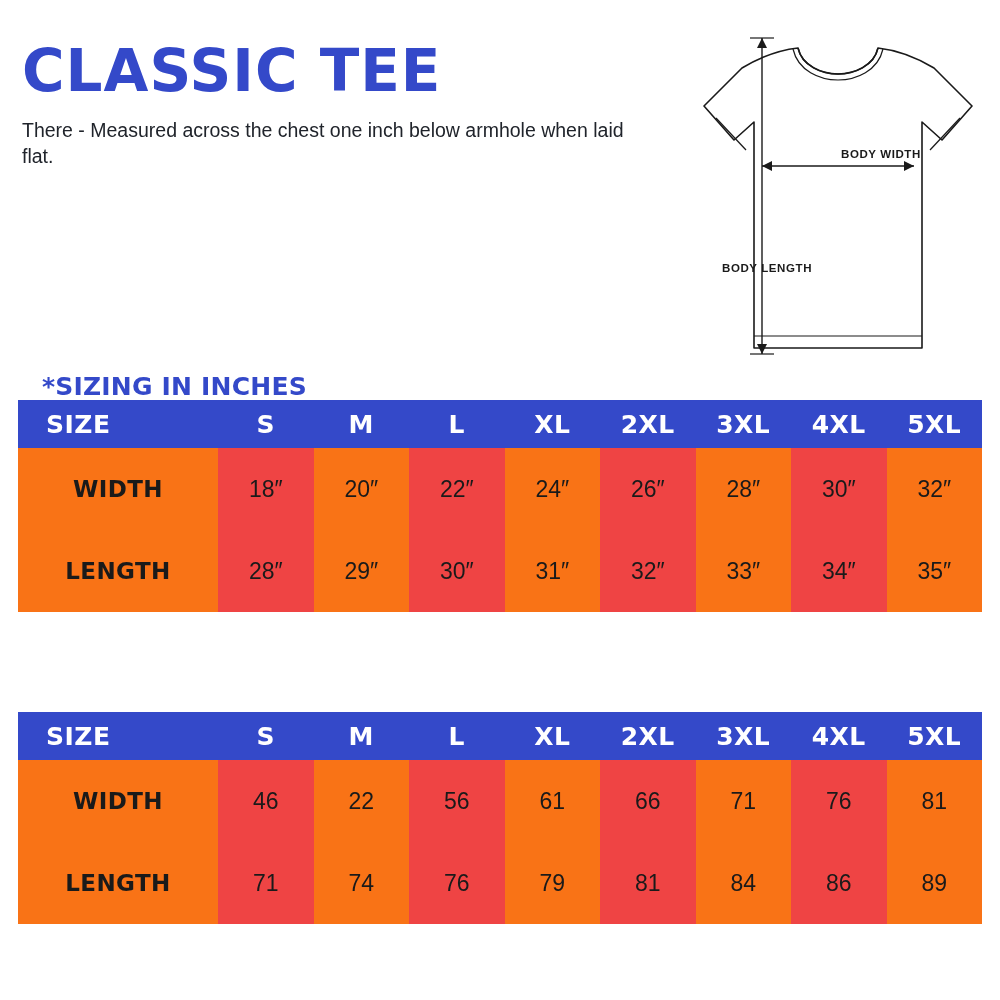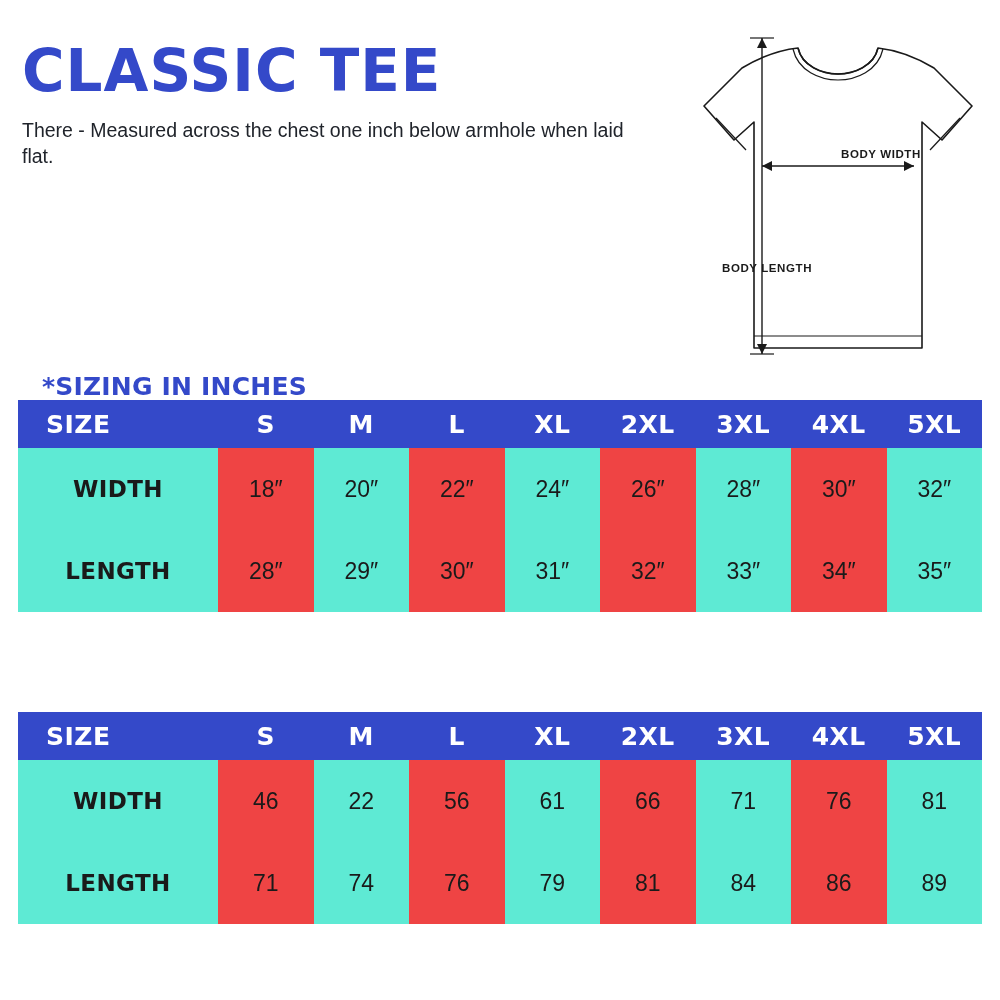--- a/index.html
+++ b/index.html
@@ -102,21 +102,21 @@
   }
   .table thead th.head-label {
     text-align: left;
     padding-left: 28px;
   }
   .table tbody td {
     height: 80px;
     text-align: center;
     font-size: 23px;
     color: #1a1a1a;
-    background: #5eead4;
+    background: #f97316;
     font-family: "Liberation Sans", sans-serif;
   }
   .table tbody td.row-label {
     font-weight: bold;
     font-size: 23px;
     text-align: center;
     letter-spacing: 0.4px;
     font-family: "DejaVu Sans", sans-serif;
   }
   .table tbody td.alt {

